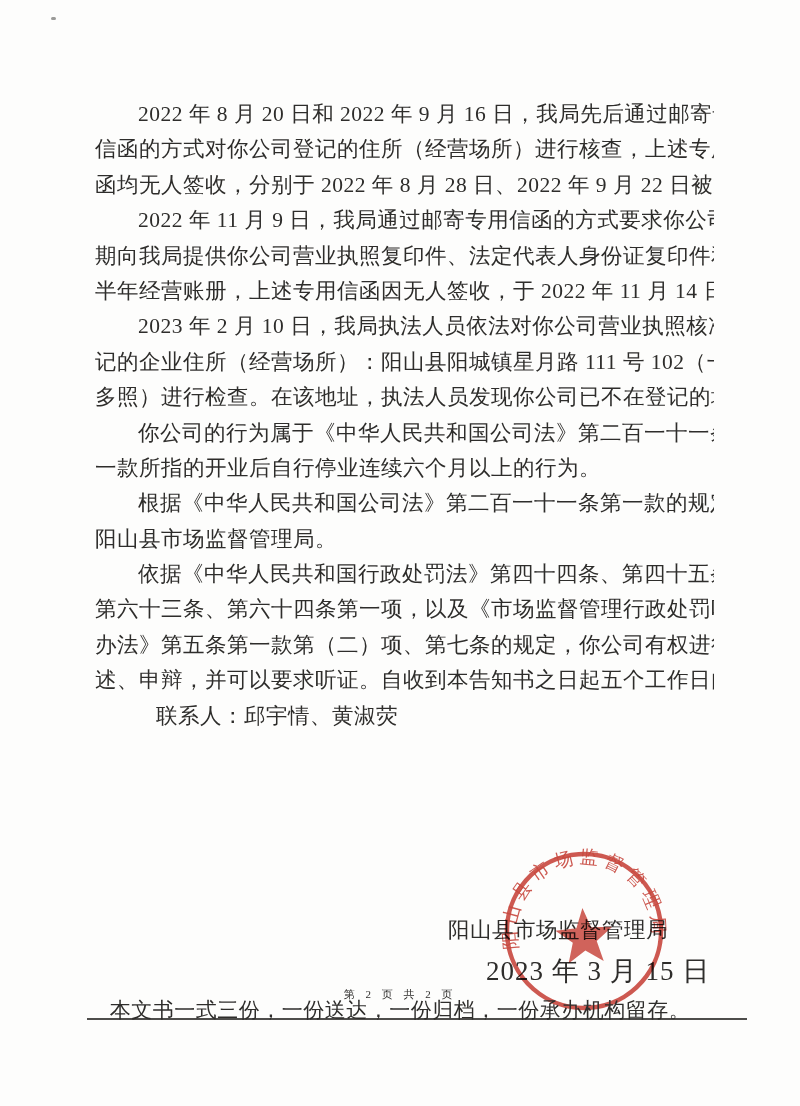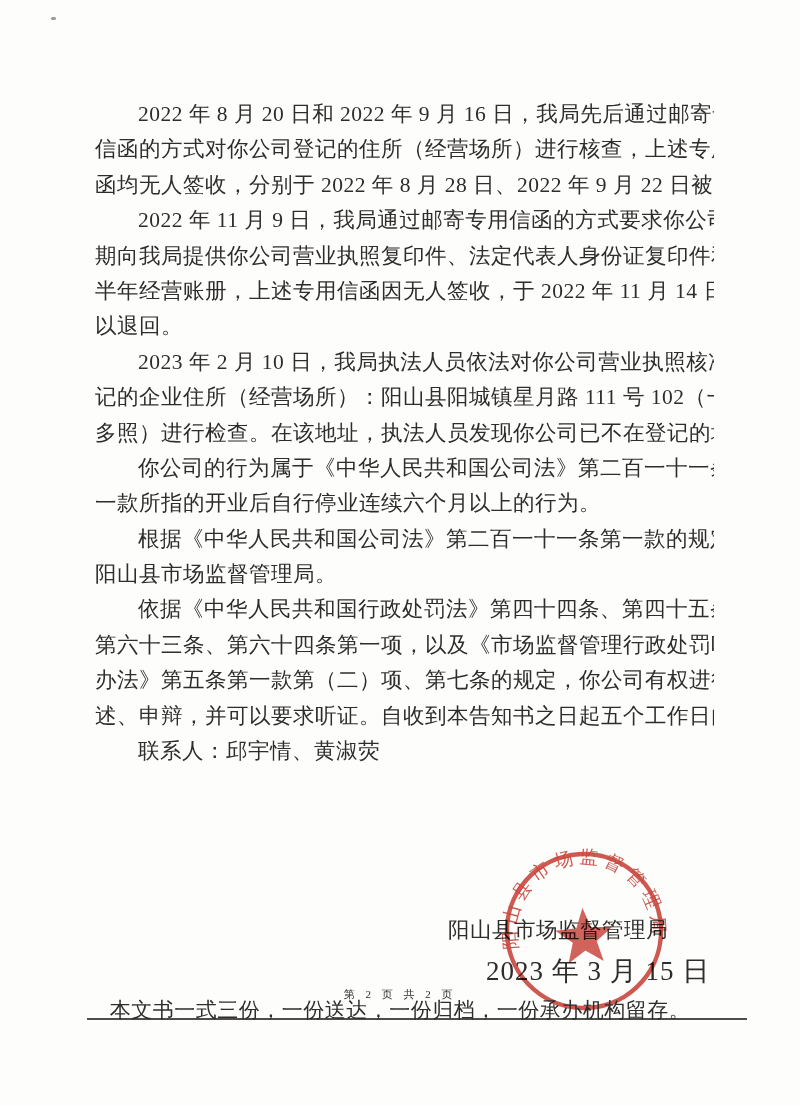--- a/index.html
+++ b/index.html
@@ -27,21 +27,21 @@
     overflow:hidden;
   }
   .tl.first{ text-indent:43px; }
   .tl.last{ text-align-last:left; }
   .contact-row{
     height:35.4px;
     display:flex;
     justify-content:space-between;
     align-items:baseline;
   }
-  .contact-row .person{ margin-left:43px; }
+  .contact-row .person{ margin-left:61px; }
   .contact-row .phone{ margin-right:12px; }
   .sig-agency{
     position:absolute;left:448px;top:915px;
     font-size:21.5px;letter-spacing:0.5px;
   }
   .sig-date{
     position:absolute;left:486px;top:953px;
     font-size:27px;letter-spacing:1px;
   }
   .page-number{
@@ -80,21 +80,20 @@
   <div class="speck"></div>
 
   <div class="body-text">
     <div class="tl first">2022 年 8 月 20 日和 2022 年 9 月 16 日，我局先后通过邮寄专用</div>
     <div class="tl">信函的方式对你公司登记的住所（经营场所）进行核查，上述专用信</div>
     <div class="tl last">函均无人签收，分别于 2022 年 8 月 28 日、2022 年 9 月 22 日被退回。</div>
 
     <div class="tl first">2022 年 11 月 9 日，我局通过邮寄专用信函的方式要求你公司限</div>
     <div class="tl">期向我局提供你公司营业执照复印件、法定代表人身份证复印件和近</div>
     <div class="tl">半年经营账册，上述专用信函因无人签收，于 2022 年 11 月 14 日予</div>
-    <div class="tl last">以退回。</div>
 
     <div class="tl first">2023 年 2 月 10 日，我局执法人员依法对你公司营业执照核准登</div>
     <div class="tl">记的企业住所（经营场所）：阳山县阳城镇星月路 111 号 102（一址</div>
     <div class="tl">多照）进行检查。在该地址，执法人员发现你公司已不在登记的地址</div>
 
     <div class="tl first">你公司的行为属于《中华人民共和国公司法》第二百一十一条第</div>
     <div class="tl last">一款所指的开业后自行停业连续六个月以上的行为。</div>
 
     <div class="tl first">根据《中华人民共和国公司法》第二百一十一条第一款的规定，</div>
     <div class="tl last">阳山县市场监督管理局。</div>

